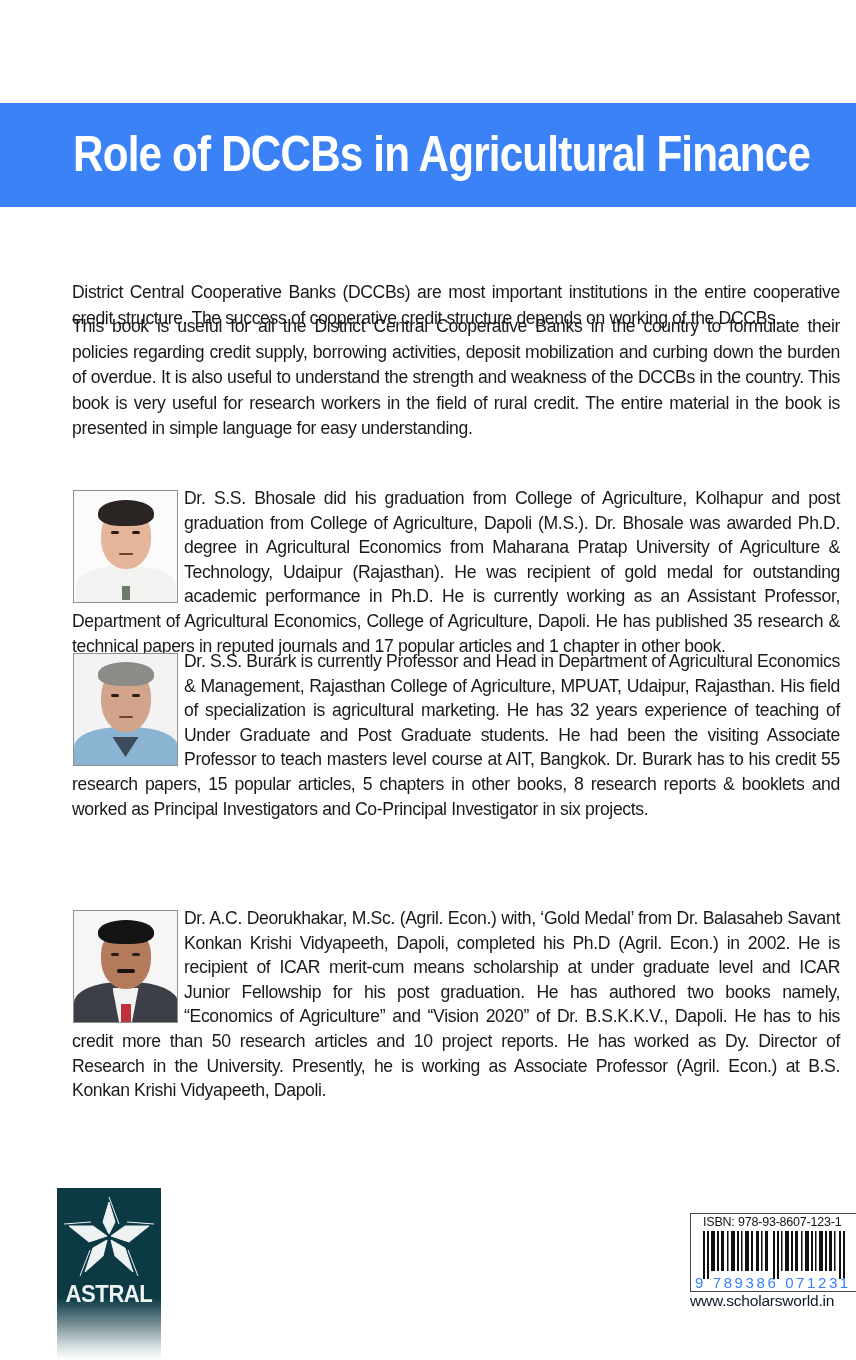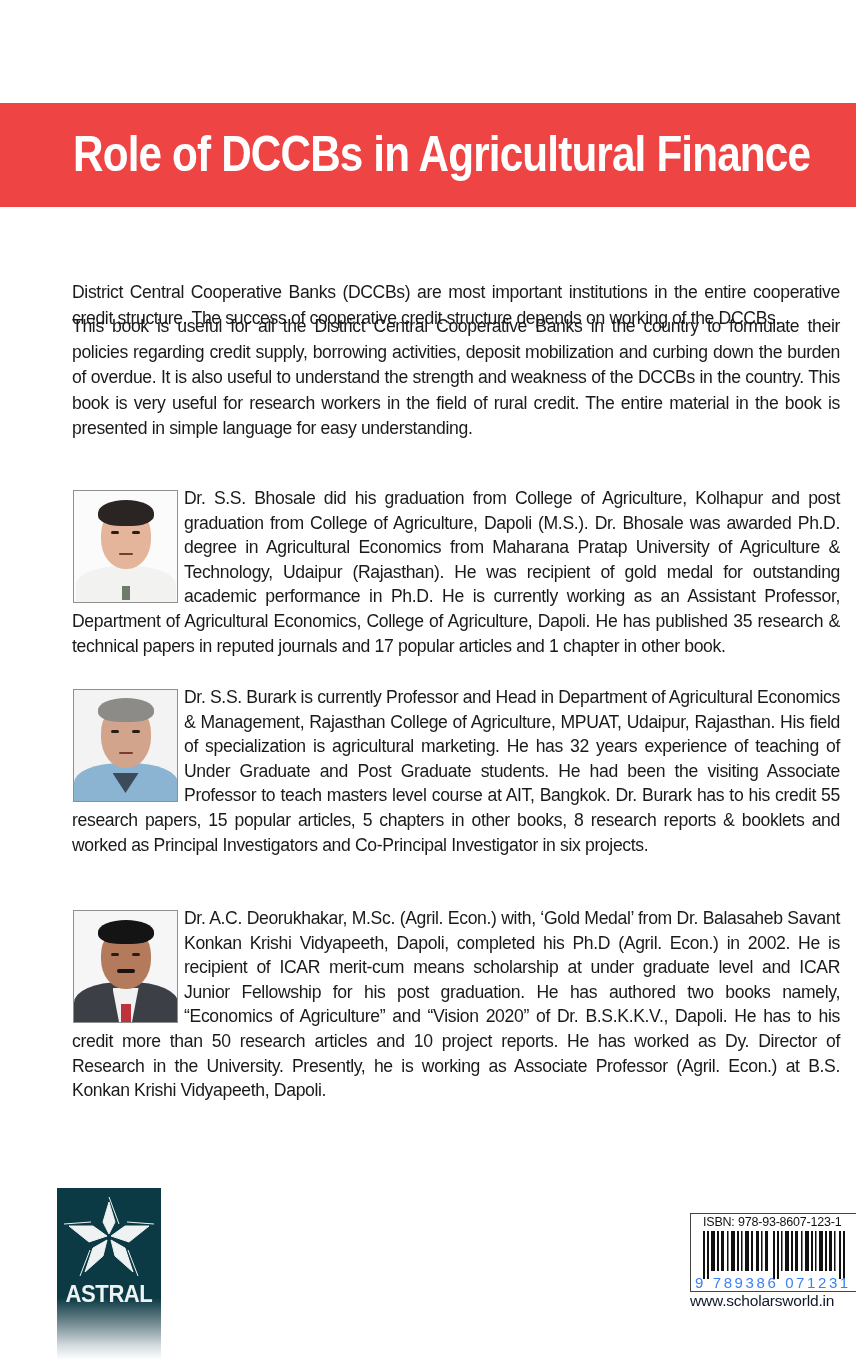--- a/index.html
+++ b/index.html
@@ -1,21 +1,21 @@
 <!DOCTYPE html>
 <html><head>
   <meta charset="utf-8">
   <style>
     * { margin: 0; padding: 0; box-sizing: border-box; }
     html, body { width: 856px; height: 1360px; background: #ffffff; overflow: hidden; }
     body { position: relative; font-family: "Liberation Sans", "DejaVu Sans", sans-serif; color: #1a1a1a; }
 
     .title-band {
       position: absolute; left: 0; top: 103px; width: 856px; height: 104px;
-      background: #ef4444;
+      background: #3b82f6;
     }
     .title-text {
       position: absolute; left: 73px; top: 22px;
       font-family: "Liberation Sans", sans-serif;
       font-weight: bold; font-size: 50px; color: #ffffff;
       letter-spacing: -1px; white-space: nowrap;
       transform: scaleX(0.845); transform-origin: left top;
     }
 
     .para {
@@ -27,21 +27,21 @@
     #p1 { top: 232px; margin-top: 48px; }
     #p2 { top: 314px; }
 
     .bio {
       position: absolute; left: 72px; width: 768px;
       font-family: "Liberation Sans", sans-serif;
       font-size: 17.6px; line-height: 24.6px; text-align: justify;
       letter-spacing: -0.35px;
     }
     #bio1 { top: 486px; }
-    #bio2 { top: 685px; }
+    #bio2 { top: 649px; }
     #bio3 { top: 906px; }
     .bio .photo {
       float: left; width: 105px; height: 113px; margin: 4px 6px 0 1px;
       border: 1px solid #8f8f8f; position: relative; overflow: hidden;
     }
     .bio strong { font-weight: normal; }
 
     
     .face { position: absolute; left: 50%; transform: translateX(-50%); }
     .hair { position: absolute; left: 50%; transform: translateX(-50%); border-radius: 50% 50% 40% 40%; }

